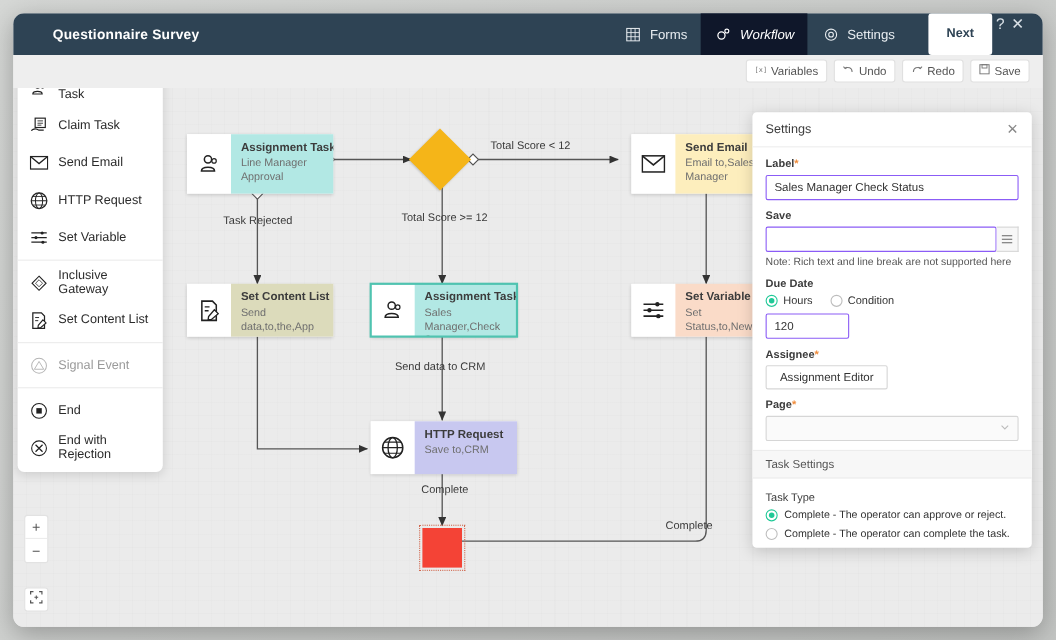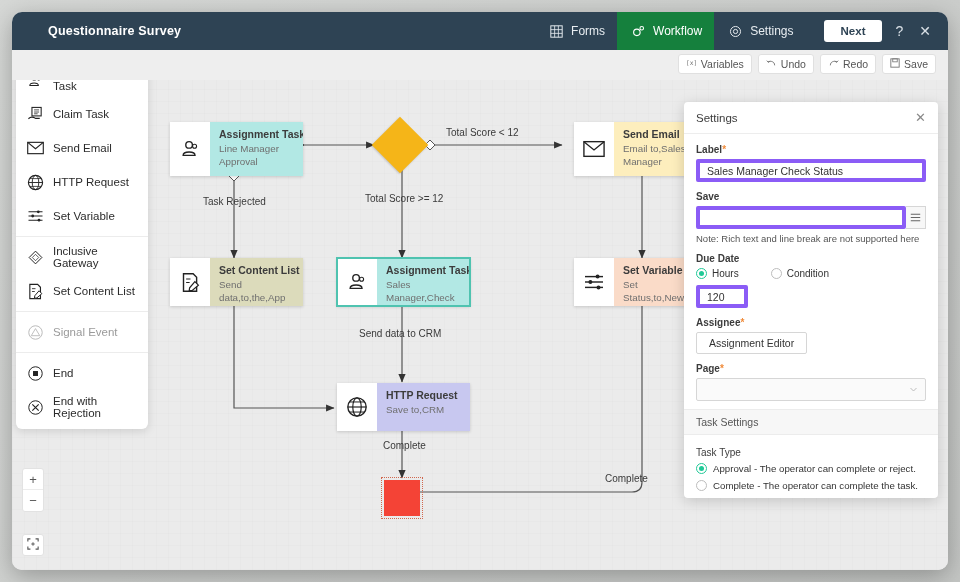--- a/index.html
+++ b/index.html
@@ -45,23 +45,23 @@
   }
   .topbar-spacer { flex: 1 1 auto; }
   .topnav { display: flex; align-items: stretch; }
   .topnav-item {
     display: flex; align-items: center; gap: 6px;
     padding: 0 12px;
     font-size: 12px;
     color: #e8edf1;
     cursor: pointer;
   }
-  .topnav-item.active { background: #15803d; color: #fff; }
+  .topnav-item.active { background: #0f172a; color: #fff; font-style: italic; }
   .topbar-right {
-    display: flex; align-items: center; gap: 10px;
+    display: flex; 
     padding: 0 14px 0 18px;
   }
   .next-btn {
     background: #fff; color: #2e4354;
     font-size: 11.5px; font-weight: bold;
     border: none; border-radius: 3px;
     padding: 5px 17px; cursor: pointer;
     font-family: "Liberation Sans", sans-serif;
   }
   .icon-btn {
@@ -238,37 +238,37 @@
   .f-label {
     font-size: 10px; color: #3c3c3c;
     margin-bottom: 4px; margin-top: 9px;
     display: block;
     font-weight: bold;
   }
   .f-label:first-child { margin-top: 0; }
   .req { color: #f08b3a; font-size: 10px; }
   .f-input {
     width: 100%; height: 23px;
-    border: 4px solid #8b5cf6; border-radius: 2px;
+    border: 1px solid #8b5cf6; border-radius: 2px;
     background: #fff;
     font-size: 10.5px; color: #333;
     padding: 0 7px;
     font-family: "Liberation Sans", sans-serif;
   }
-  .f-input.sm { width: 52px; }
+  .f-input.sm { width: 76px; }
   .f-input-wrap { position: relative; display: flex; }
   .f-input-btn {
     width: 22px; height: 23px;
     border: 1px solid #d6d6d6; border-left: none;
     background: #f7f7f7;
     display: flex; align-items: center; justify-content: center;
     font-size: 10px; color: #666; cursor: pointer;
   }
   .f-note { font-size: 9.5px; color: #555; margin-top: 4px; }
-  .radio-row { display: flex; align-items: center; gap: 32px; margin: 3px 0 6px; }
+  .radio-row { display: flex; align-items: center; gap: 16px; margin: 3px 0 6px; }
   .radio { display: flex; align-items: center; gap: 5px; font-size: 10px; color: #333; cursor: pointer; }
   .rb {
     width: 11px; height: 11px; border-radius: 50%;
     border: 1px solid #bdbdbd; background: #fff;
     flex: 0 0 11px; position: relative;
   }
   .rb.on { border-color: #20c997; }
   .rb.on::after {
     content: ''; position: absolute;
     left: 2px; top: 2px; width: 5px; height: 5px;
@@ -692,21 +692,21 @@
             </div>
           </div>
 
           <div class="sec-head">Task Settings</div>
 
           <div class="set-sec">
             <div class="opt-block" style="margin-top:2px;">
               <div class="opt-title">Task Type</div>
               <div class="opt-row">
                 <span class="rb on"></span>
-                <span>Approval - The operator can complete or reject.</span>
+                <span>Complete - The operator can approve or reject.</span>
               </div>
               <div class="opt-row">
                 <span class="rb"></span>
                 <span>Complete - The operator can complete the task.</span>
               </div>
             </div>
 
           </div>
         </div>
       </div>

